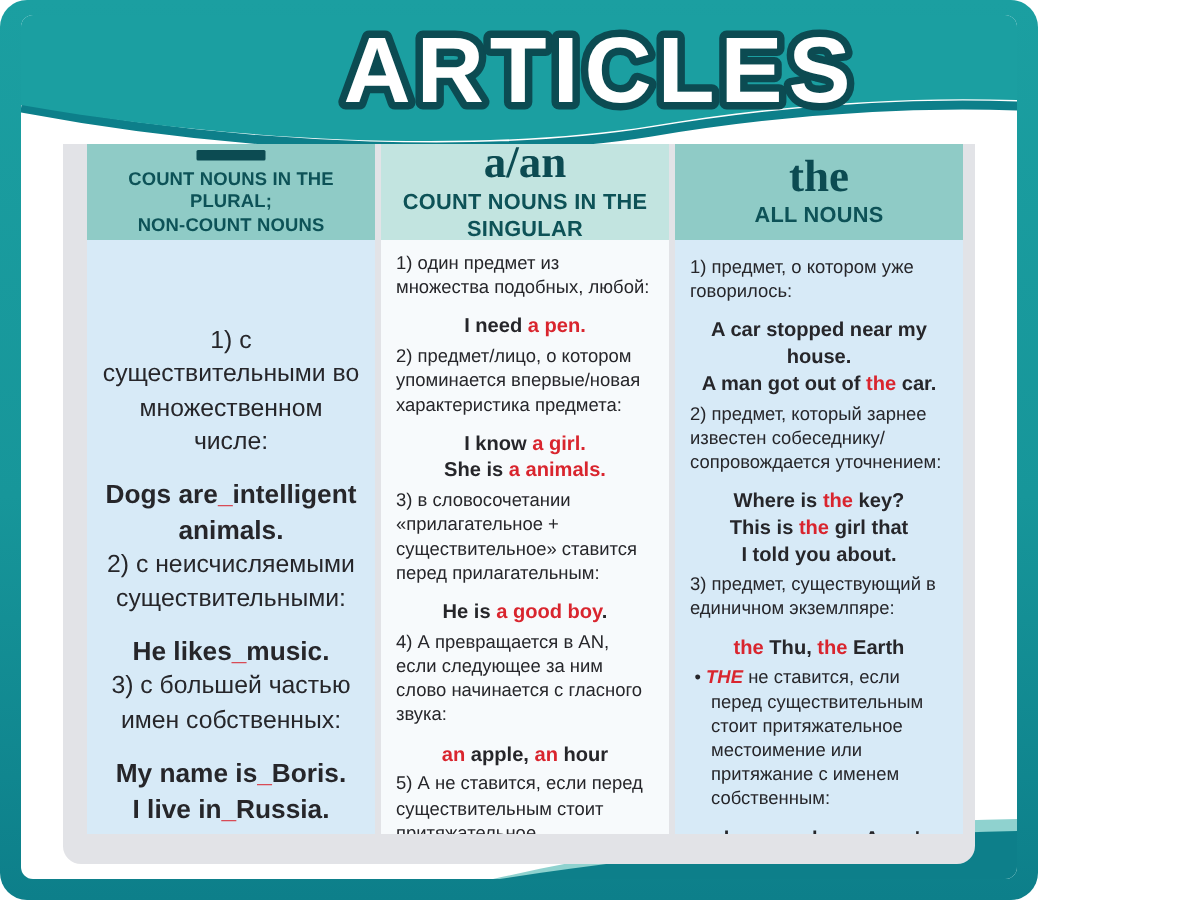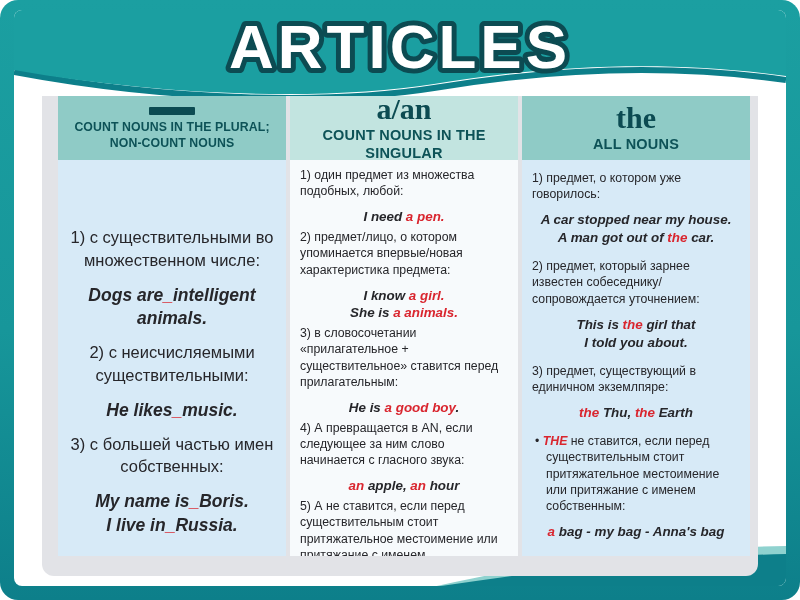--- a/index.html
+++ b/index.html
@@ -10,21 +10,21 @@
     --header-cell-bg-light:#c2e4e0;
     --column-bg-blue:#d7eaf7;
     --column-bg-white:#f7fafc;
     --panel-bg:#e2e3e7;
     --heading-text:#0d5257;
     --text-dark:#26262a;
     --accent-red:#d9252e;
   }
   html,body{margin:0;padding:0;}
   body{font-family:"Liberation Sans",sans-serif;background:#ffffff;}
-  .stage{position:relative;width:800px;height:600px;overflow:hidden;background:#ffffff;}
+  .stage{position:relative;width:692px;height:600px;overflow:hidden;background:#ffffff;}
   .frame{position:absolute;inset:0;background:linear-gradient(180deg,var(--frame-teal) 0%,#17969a 55%,var(--frame-teal-dark) 100%);border-radius:18px;}
   .inner{position:absolute;left:14px;right:14px;top:10px;bottom:14px;background:#ffffff;border-radius:8px;overflow:hidden;}
   .header-band{position:absolute;top:0;left:0;right:0;height:48px;background:var(--frame-teal);z-index:1;}
   .title-svg{position:absolute;top:0;left:0;width:772px;height:74px;z-index:3;}
   .title-text{font-family:"Liberation Sans",sans-serif;font-weight:bold;font-size:62px;letter-spacing:4px;fill:#ffffff;stroke:var(--dark-teal);stroke-width:10px;paint-order:stroke;stroke-linejoin:round;}
   .wave-svg{position:absolute;top:46px;left:0;width:772px;height:52px;z-index:1;pointer-events:none;}
   .wave-line{stroke:var(--frame-teal-dark);stroke-width:6;fill:none;}
   .wave-teal{fill:var(--frame-teal);}
   .swoosh{position:absolute;right:-2px;bottom:-2px;width:360px;height:44px;z-index:0;}
   .swoosh-light{fill:#8fd2cf;}
@@ -48,21 +48,21 @@
 
   .col-body{flex:1 1 auto;display:flex;flex-direction:column;overflow:hidden;box-sizing:border-box;color:var(--text-dark);}
   .col-body[data-col-body="0"]{justify-content:space-evenly;padding:8px 10px;margin-top:48px;}
   .col-body[data-col-body="1"]{justify-content:space-between;padding:7px 10px 8px;}
   .col-body[data-col-body="2"]{justify-content:space-between;padding:10px 10px 12px;}
 
   .rule{color:var(--text-dark);}
   .col-0 .rule{font-size:16.5px;line-height:1.35;text-align:center;}
   .col-1 .rule,.col-2 .rule{font-size:12.3px;line-height:1.32;text-align:left;}
   .rule.bullet{padding-left:14px;text-indent:-11px;}
-  .example{font-weight:bold;font-style:italic;text-align:center;color:var(--text-dark);}
+  .example{font-weight:bold;text-align:center;color:var(--text-dark);}
   .col-0 .example{font-size:17.5px;line-height:1.35;margin-top:13px;}
   .col-1 .example,.col-2 .example{font-size:13.4px;line-height:1.32;margin:9px 0 3px;}
   .red{color:var(--accent-red);}
   .em{font-style:italic;font-weight:bold;}
 </style>
 </head>
 <body>
 
 <div class="stage">
   <div class="frame"></div>
@@ -158,20 +158,21 @@
             <div class="section">
               <div class="rule"><span>1) предмет, о котором уже говорилось:</span></div>
               <div class="example">
                 <div class="ex-line"><span>A car stopped near my house.</span></div>
                 <div class="ex-line"><span>A man got out of </span><span class="red">the</span><span> car.</span></div>
               </div>
             </div>
             <div class="section">
               <div class="rule"><span>2) предмет, который зарнее известен собеседнику/сопровождается уточнением:</span></div>
               <div class="example">
+                <div class="ex-line"><span>Where is </span><span class="red">the</span><span> key?</span></div>
                 <div class="ex-line"><span>This is </span><span class="red">the</span><span> girl that</span></div>
                 <div class="ex-line"><span>I told you about.</span></div>
               </div>
             </div>
             <div class="section">
               <div class="rule"><span>3) предмет, существующий в единичном экземлпяре:</span></div>
               <div class="example">
                 <div class="ex-line"><span class="red">the</span><span> Thu, </span><span class="red">the</span><span> Earth</span></div>
               </div>
             </div>

